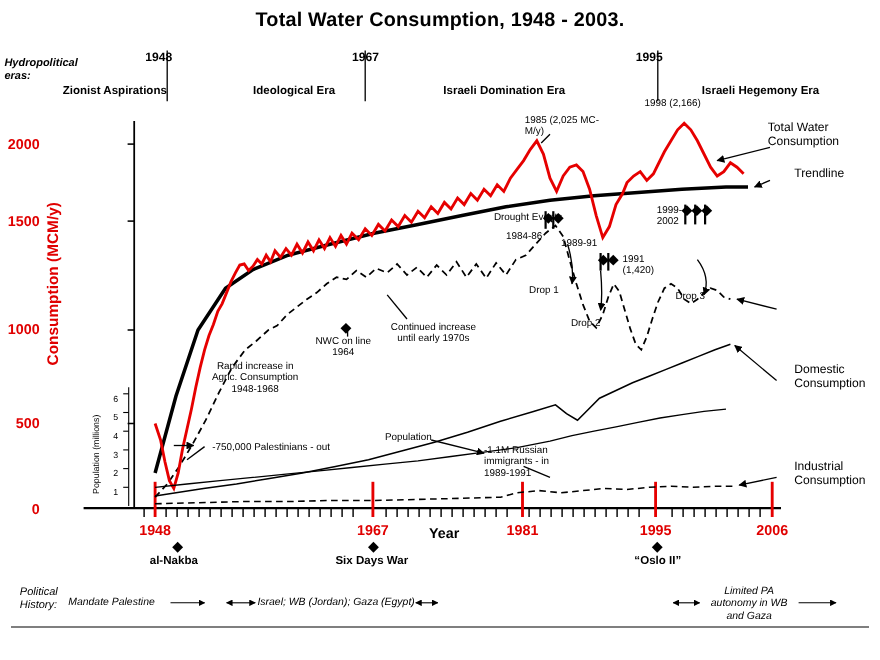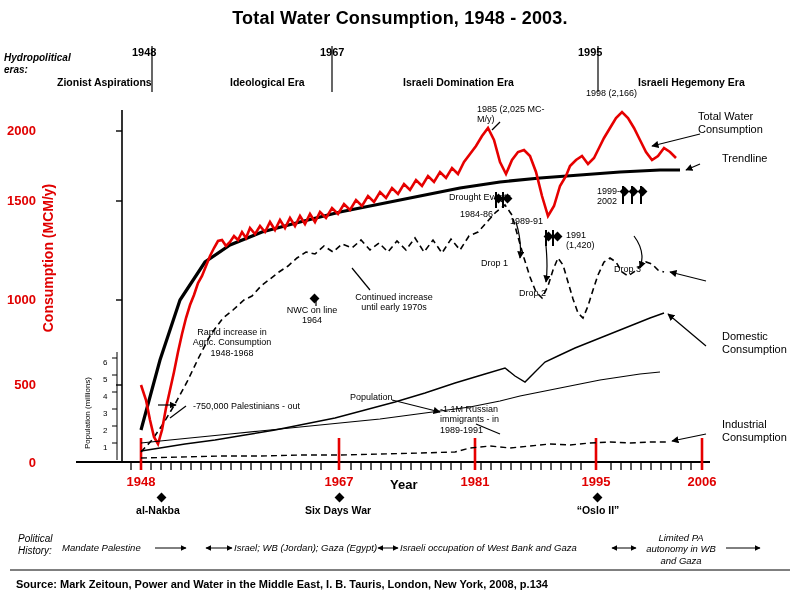--- a/index.html
+++ b/index.html
@@ -282,18 +282,16 @@
   <div class="abs diamond" style="left:158px;top:494px;"></div>
   <div class="abs event-label" style="left:108px;top:504px;width:100px;">al-Nakba</div>
   <div class="abs diamond" style="left:336px;top:494px;"></div>
   <div class="abs event-label" style="left:288px;top:504px;width:100px;">Six Days War</div>
   <div class="abs diamond" style="left:594px;top:494px;"></div>
   <div class="abs event-label" style="left:548px;top:504px;width:100px;">“Oslo II”</div>
 
   <div class="abs polhist-head" style="left:18px;top:533px;width:60px;line-height:1.15;">Political History:</div>
   <div class="abs polhist" style="left:62px;top:542px;">Mandate Palestine</div>
   <div class="abs polhist" style="left:234px;top:542px;">Israel; WB (Jordan); Gaza (Egypt)</div>
-  <div class="abs polhist" style="left:400px;top:542px;">Israeli occupation of West Bank and Gaza</div>
   <div class="abs polhist" style="left:638px;top:532px;width:86px;text-align:center;line-height:1.2;">Limited PA autonomy in WB and Gaza</div>
 
-  <div class="abs source" style="left:16px;top:578px;">Source: Mark Zeitoun, Power and Water in the Middle East, I. B. Tauris, London, New York, 2008, p.134</div>
 
 </div>
 
 </body></html>

